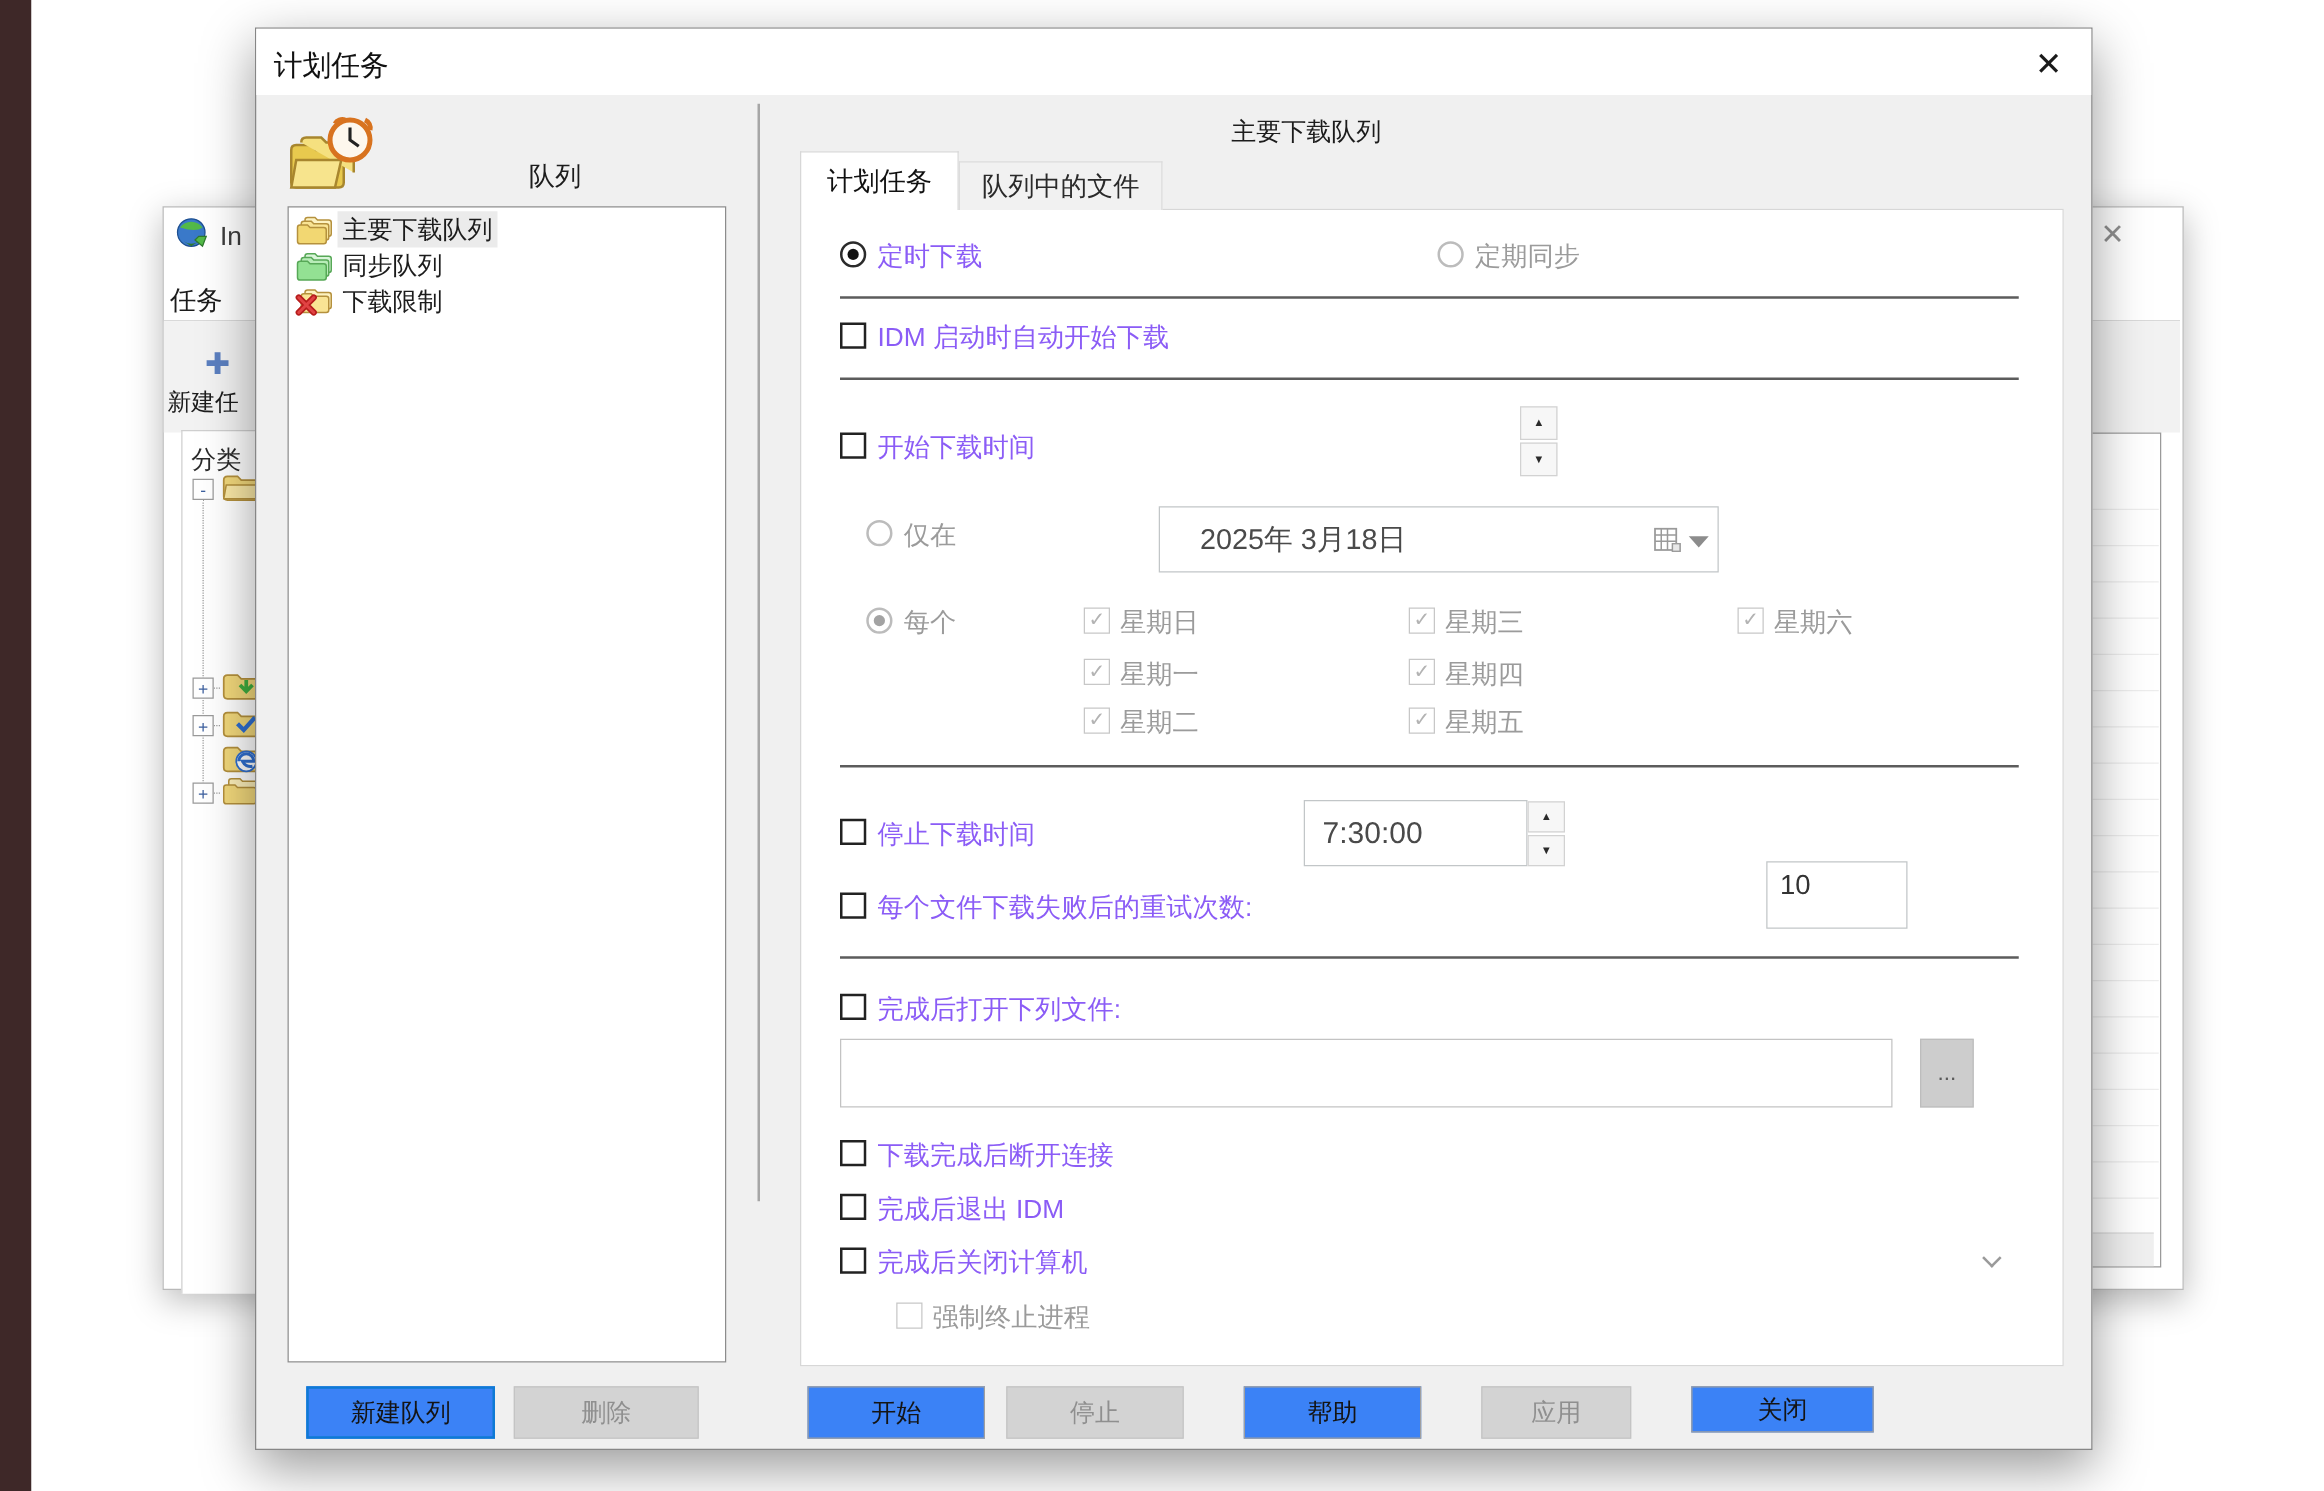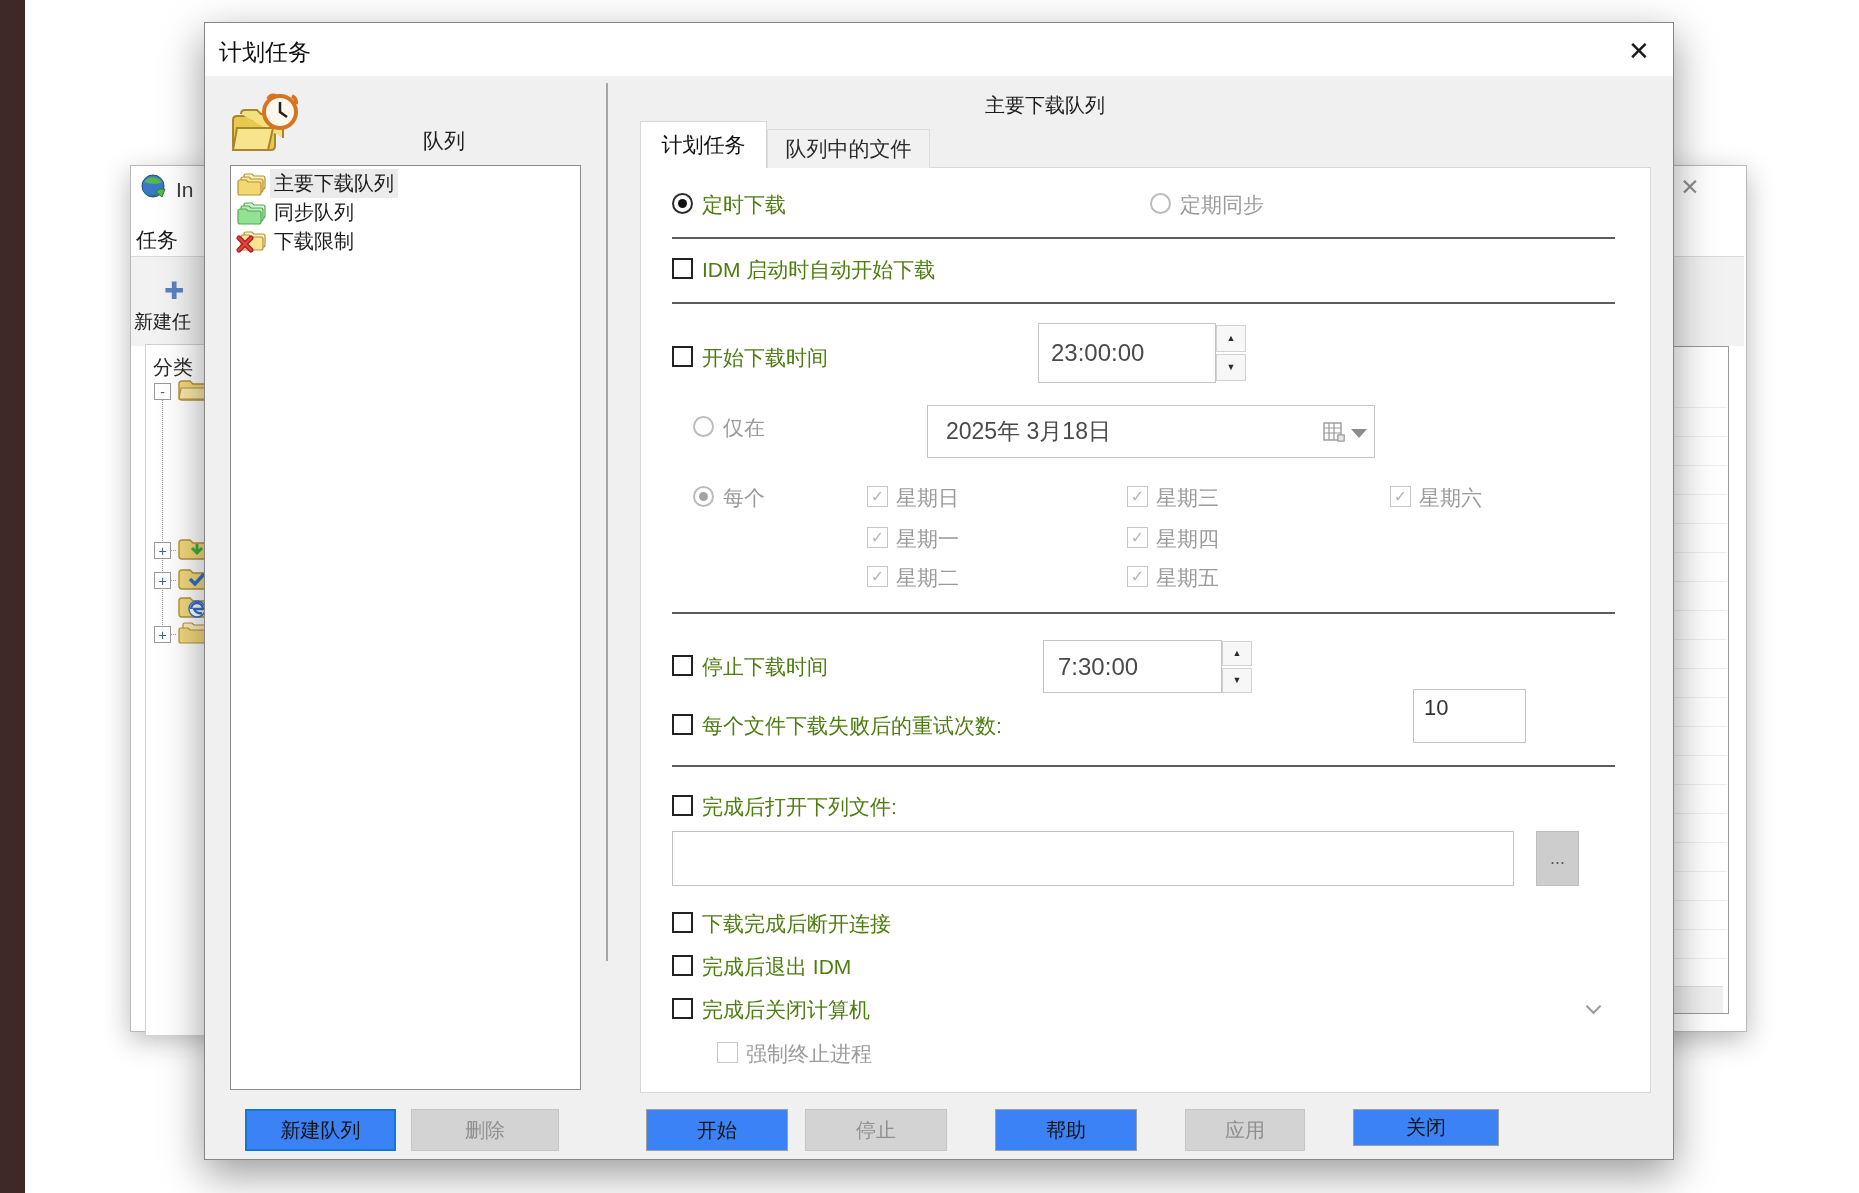--- a/index.html
+++ b/index.html
@@ -55,21 +55,21 @@
 
   .vdiv{left:401px;top:60px;width:2px;height:878px;background:#a6a6a6;}
 
   
   .main-header{left:740px;top:69px;width:200px;text-align:center;font-size:20px;color:#1c1c1c;}
   .tabpage{left:435px;top:144px;width:1011px;height:926px;background:#fff;border:1px solid #d7d7d7;box-sizing:border-box;}
   .tab{display:flex;align-items:center;justify-content:center;font-size:21px;box-sizing:border-box;}
   .tab.active{left:435px;top:98px;width:127px;height:47px;background:#fff;border:1px solid #d7d7d7;border-bottom:none;color:#111;z-index:12;}
   .tab.rest{left:562px;top:106px;width:163px;height:39px;background:#f1f1f1;border:1px solid #dcdcdc;border-bottom:none;color:#2a2a2a;z-index:11;}
 
-  .lbl{font-size:21px;color:#4d7c0f;}
+  .lbl{font-size:21px;color:#8b5cf6;}
   .lbl.dis{color:#9b9b9b;}
   .sep{height:2px;background:#5c5c5c;left:467px;width:943px;}
 
   .cb{width:21px;height:21px;background:#fff;border:2px solid #222;box-sizing:border-box;}
   .cb.dis{border:1px solid #c7c7c7;display:flex;align-items:center;justify-content:center;
           font-size:16px;color:#b3b3b3;line-height:1;}
   .radio{width:21px;height:21px;border:2px solid #2b2b2b;border-radius:50%;box-sizing:border-box;background:#fff;
          display:flex;align-items:center;justify-content:center;}
   .radio .dot{width:9px;height:9px;border-radius:50%;background:#111;}
   .radio.dis{border-color:#bcbcbc;}
@@ -224,29 +224,28 @@
     <div class="abs radio dis" style="left:945px;top:170px"></div>
     <div class="abs lbl dis nowrap" style="left:975px;top:168px">定期同步</div>
     <div class="abs sep" style="top:214px"></div>
 
     <div class="abs cb" style="left:467px;top:235px"></div>
     <div class="abs lbl nowrap" style="left:497px;top:233px">IDM 启动时自动开始下载</div>
     <div class="abs sep" style="top:279px"></div>
 
     <div class="abs cb" style="left:467px;top:323px"></div>
     <div class="abs lbl nowrap" style="left:497px;top:321px">开始下载时间</div>
-    <div class="abs field" style="left:833px;top:300px;width:178px;height:60px;font-size:24px;padding-left:12px">23:00:00</div>
     <div class="abs spinbox" style="left:1011px;top:302px;height:56px">
       <div class="spinbtn" style="top:0">▲</div>
       <div class="spinbtn" style="top:29px">▼</div>
     </div>
 
     <div class="abs radio dis" style="left:488px;top:393px"></div>
     <div class="abs lbl dis nowrap" style="left:518px;top:391px">仅在</div>
-    <div class="abs field" style="left:722px;top:382px;width:448px;height:53px;font-size:23px;padding-left:18px;color:#4a4a4a">
+    <div class="abs field" style="left:722px;top:382px;width:448px;height:53px;font-size:23px;padding-left:32px;color:#4a4a4a">
       <span class="nowrap">2025年  3月18日</span>
     </div>
     <svg class="abs" style="left:1117px;top:397px" width="24" height="24" viewBox="0 0 24 24">
       <rect x="2" y="3" width="17" height="17" fill="#fff" stroke="#9a9a9a" stroke-width="1.4"></rect>
       <path d="M2 8 h17 M7 3 v17 M12 3 v17 M2 13 h17 M16 15 h6 v6 h-6z" fill="none" stroke="#9a9a9a" stroke-width="1.2"></path>
       <rect x="16" y="15" width="6" height="6" fill="#e8e8e8" stroke="#9a9a9a"></rect>
     </svg>
     <svg class="abs" style="left:1145px;top:404px" width="18" height="12" viewBox="0 0 18 12">
       <path d="M1 2 h16 l-8 9z" fill="#8c8c8c"></path>
     </svg>

